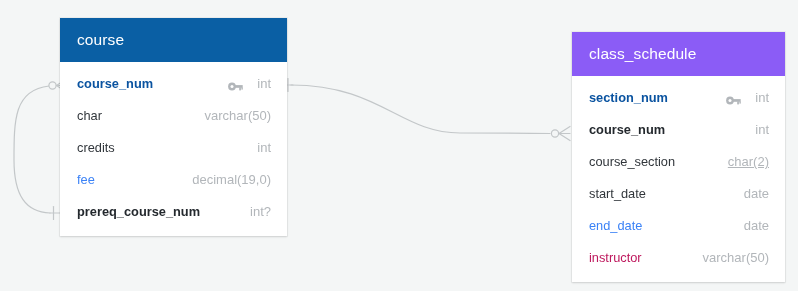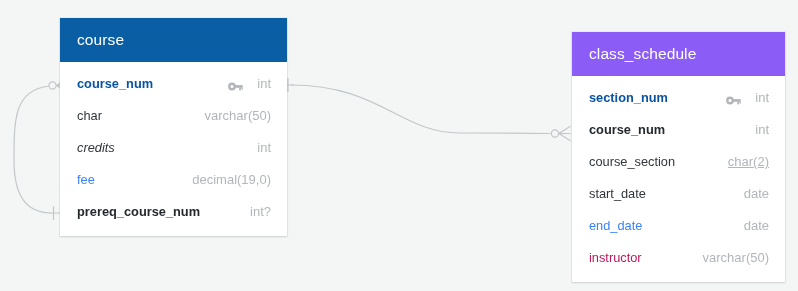--- a/index.html
+++ b/index.html
@@ -144,21 +144,21 @@
               <rect x="13.4" y="6.4" width="1.4" height="2.2" fill="#b2b6ba"></rect>
             </svg></span>
           <span class="field-type" style="color: rgb(178, 182, 186);">int</span>
         </div>
         <div class="field-row">
           <span class="field-name" style="color: rgb(49, 54, 59);">char</span>
           <span class="field-spacer"></span>
           <span class="field-type" style="color: rgb(178, 182, 186);">varchar(50)</span>
         </div>
         <div class="field-row">
-          <span class="field-name" style="color: rgb(49, 54, 59); font-style: italic;">credits</span>
+          <span class="field-name" style="color: rgb(49, 54, 59);">credits</span>
           <span class="field-spacer"></span>
           <span class="field-type" style="color: rgb(178, 182, 186);">int</span>
         </div>
         <div class="field-row">
           <span class="field-name" style="color: #3b82f6;">fee</span>
           <span class="field-spacer"></span>
           <span class="field-type" style="color: rgb(178, 182, 186);">decimal(19,0)</span>
         </div>
         <div class="field-row">
           <span class="field-name fk" style="color: rgb(36, 41, 46);">prereq_course_num</span>

